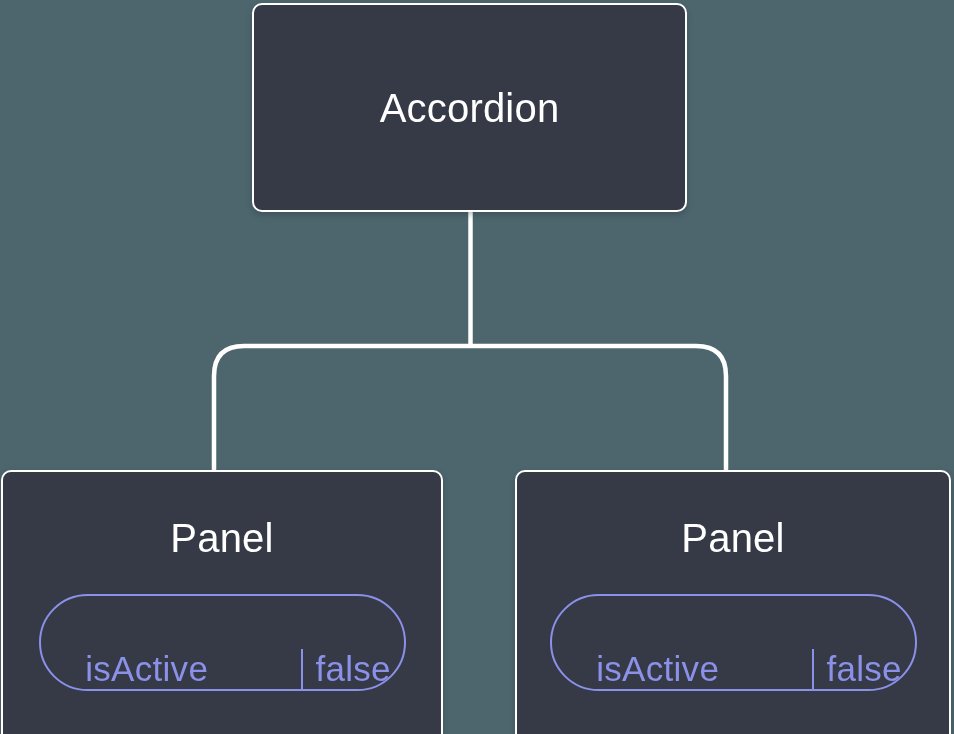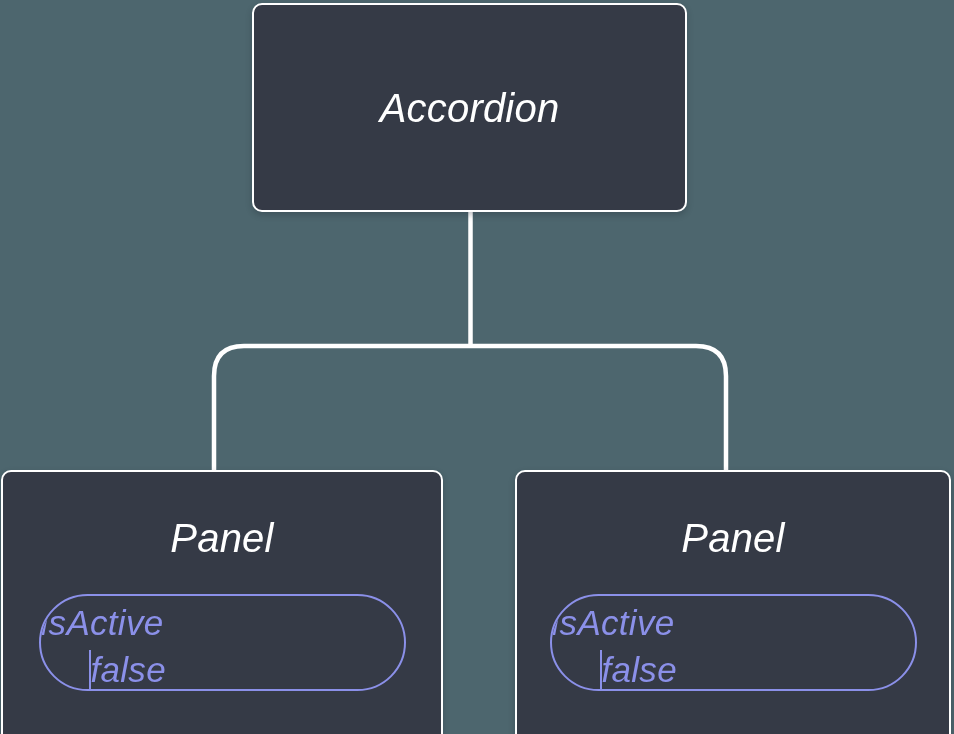--- a/index.html
+++ b/index.html
@@ -35,21 +35,20 @@
   .node{
     position:absolute;
     background:var(--node-fill,#353a46);
     border:2.5px solid var(--node-border,#ffffff);
     border-radius:10px;
     box-shadow:0 3px 6px rgba(30,35,45,0.28);
     display:flex;
     flex-direction:column;
     align-items:center;
     color:var(--title-text,#ffffff);
-    font-style:italic;
   }
   .node-root{
     left:252px;top:3px;width:435px;height:209px;
     justify-content:center;
   }
   .node-title{
     font-size:40px;
     font-weight:500;
     line-height:48px;
     letter-spacing:0.2px;
@@ -60,23 +59,22 @@
     padding-top:42px;
   }
   .node-child.left{left:1px;}
   .node-child.right{left:515px;width:436px;}
   .node-child .node-title{margin-bottom:32px;}
   .state-pill{
     width:367px;height:97px;
     border:2.5px solid var(--accent,#8b90e9);
     border-radius:48.5px;
     display:flex;
-    align-items:flex-start;
+    align-items:flex-end;
     overflow:hidden;
-    flex-direction:column;
   }
   .state-cell{
     display:flex;align-items:center;justify-content:center;
     font-size:35px;
     letter-spacing:0.3px;
     color:var(--accent,#8b90e9);
   }
   .state-cell.name{flex:0 0 58.5%;}
   .state-cell.value{
     flex:1 1 auto;

